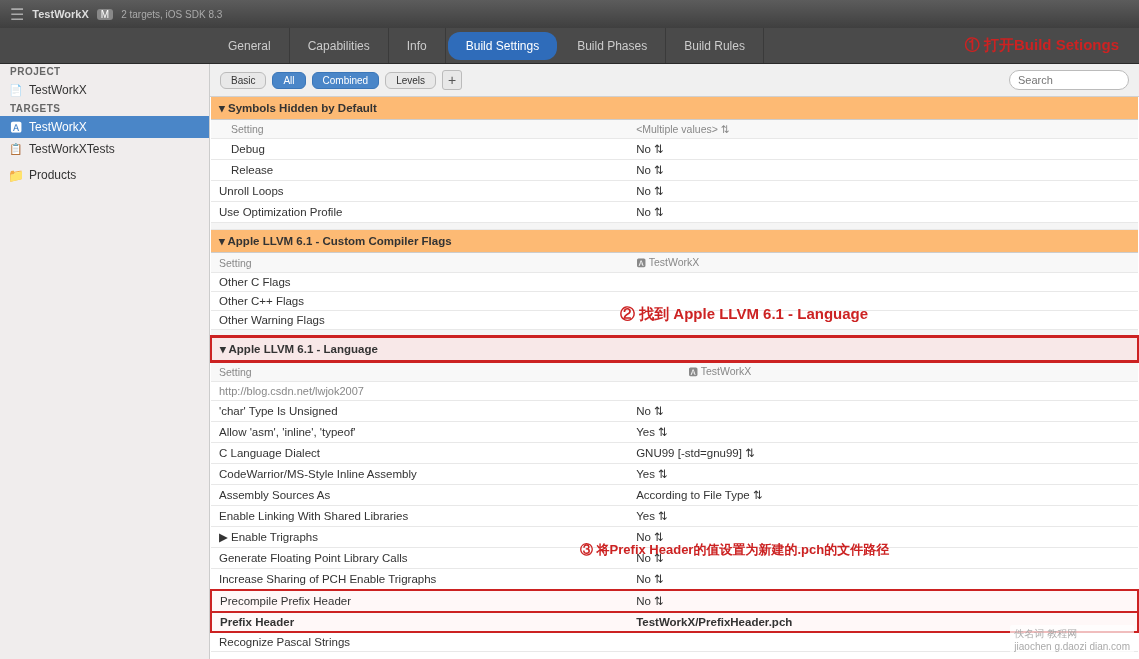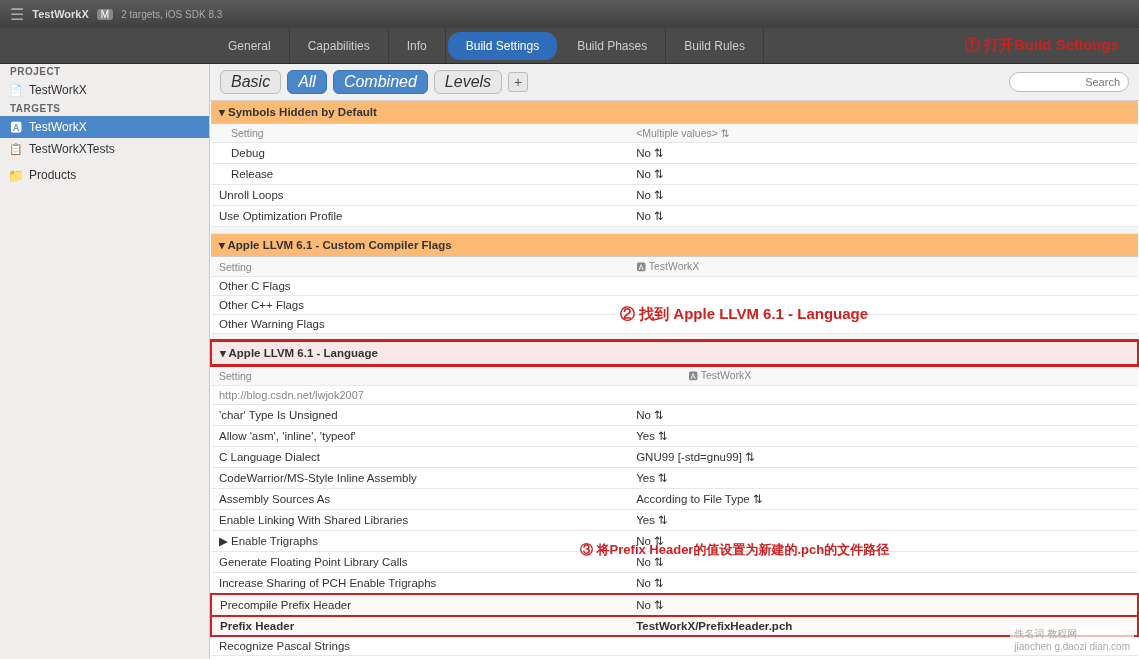--- a/index.html
+++ b/index.html
@@ -90,24 +90,23 @@
       background: #f0f0f0;
       border-bottom: 1px solid #d0d0d0;
       gap: 6px;
       flex-shrink: 0;
     }
     .filter-btn {
       padding: 2px 10px;
       border-radius: 6px;
       border: 1px solid #bbb;
       background: #e8e8e8;
-      font-size: 16px;
+      font-size: 10px;
       cursor: pointer;
       color: #333;
-      font-style: italic;
     }
     .filter-btn.active {
       background: #4a86c8;
       color: white;
       border-color: #3a76b8;
     }
     .filter-btn.combined-active {
       background: #4a86c8;
       color: white;
       border-color: #3a76b8;
@@ -127,21 +126,20 @@
     }
     .search-box {
       margin-left: auto;
       width: 120px;
       height: 20px;
       border-radius: 10px;
       border: 1px solid #bbb;
       background: white;
       padding: 0 8px;
       font-size: 11px;
-      text-align: right;
     }
 
     
     .settings-container {
       flex: 1;
       overflow-y: auto;
       background: white;
     }
     .settings-table {
       width: 100%;

